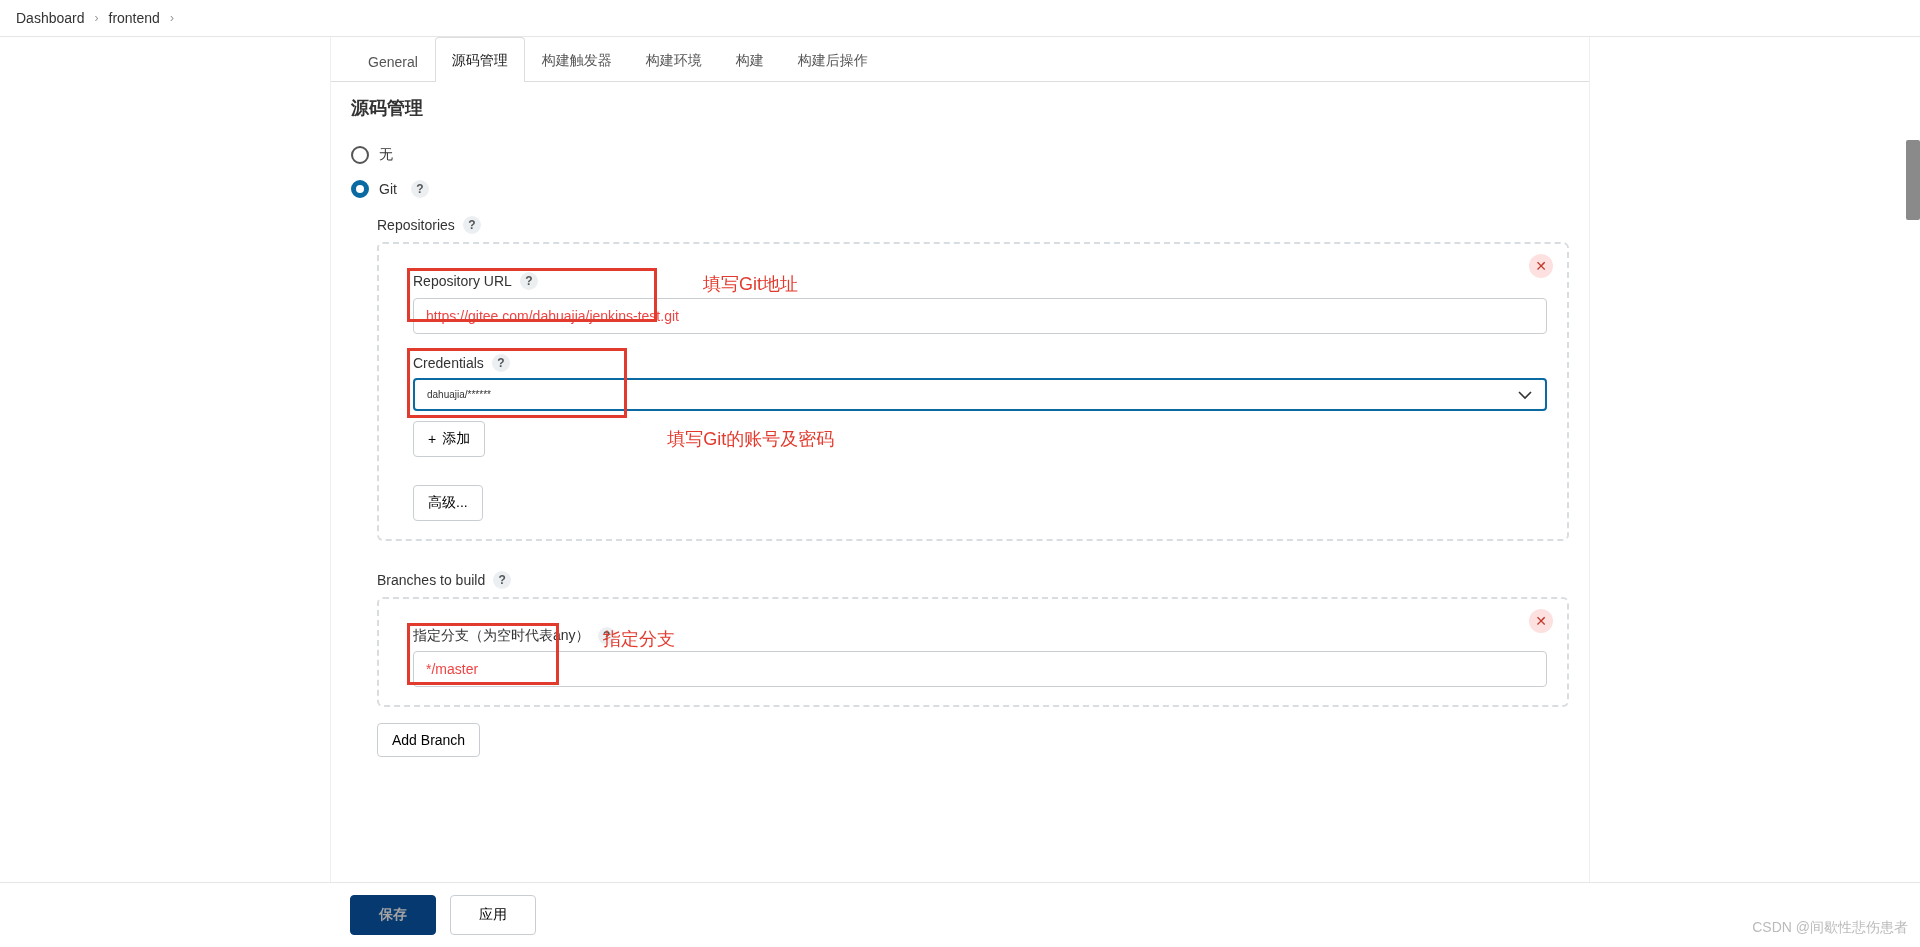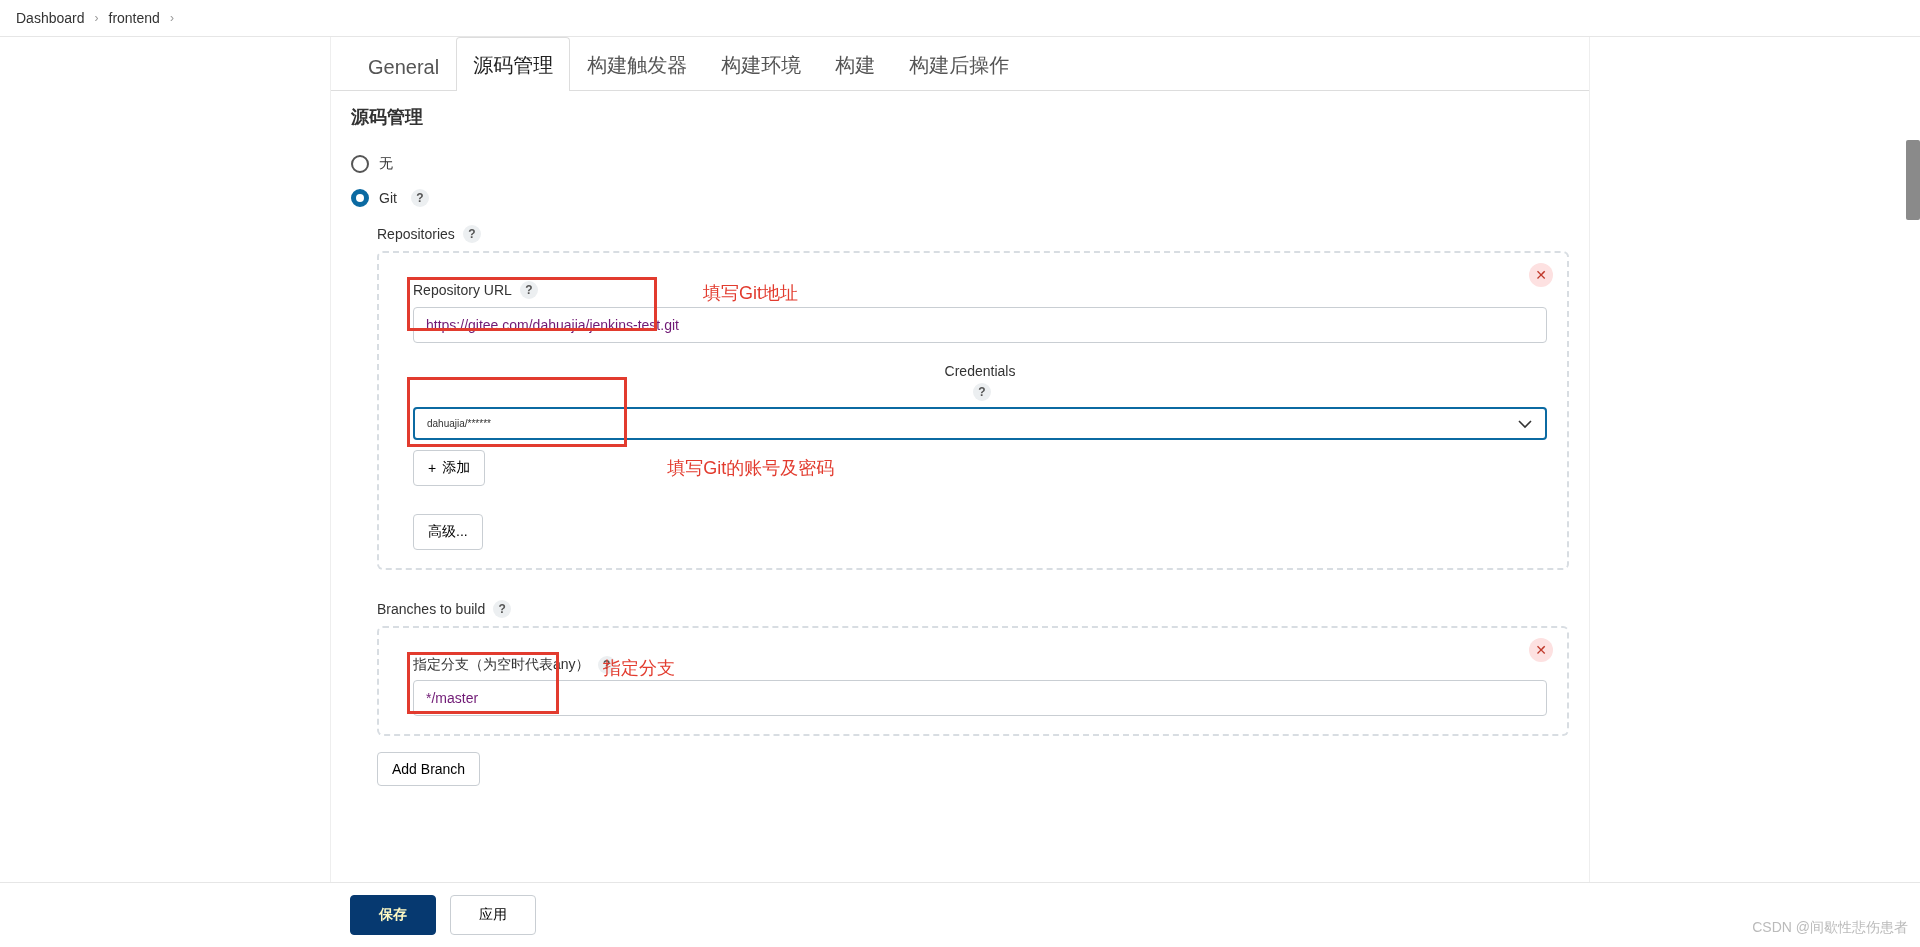--- a/index.html
+++ b/index.html
@@ -9,21 +9,21 @@
 .breadcrumb { padding: 10px 16px; border-bottom: 1px solid #e6e6e6; display: flex; align-items: center; gap: 10px; font-size: 14px; color: #333; }
 .breadcrumb .crumb { cursor: pointer; }
 .breadcrumb .chev { color: #999; font-size: 12px; }
 
 
 .container { max-width: 1300px; margin: 0 auto; padding: 0 20px; position: relative; }
 .panel { border-left: 1px solid #eee; border-right: 1px solid #eee; min-height: 900px; padding: 0 20px 80px 20px; }
 
 
 .tabs { display: flex; align-items: flex-end; border-bottom: 1px solid #ddd; margin: 0 -20px; padding: 0 20px; }
-.tab { padding: 14px 16px 12px 16px; font-size: 20px; color: #555; cursor: pointer; border: 1px solid transparent; border-bottom: none; border-radius: 4px 4px 0 0; margin-bottom: -1px; }
+.tab { padding: 14px 16px 12px 16px; font-size: 14px; color: #555; cursor: pointer; border: 1px solid transparent; border-bottom: none; border-radius: 4px 4px 0 0; margin-bottom: -1px; }
 .tab.active { border-color: #ddd; background: #fff; color: #222; font-weight: 500; }
 
 .section-title { font-size: 18px; font-weight: 600; padding: 14px 0 10px 0; }
 
 
 .scm-options { margin-top: 8px; }
 .scm-option { display: flex; align-items: center; gap: 10px; padding: 8px 0; }
 .radio { width: 18px; height: 18px; border-radius: 50%; border: 2px solid #555; display: inline-flex; align-items: center; justify-content: center; cursor: pointer; }
 .radio.checked { border-color: #0b6aa2; background: #0b6aa2; }
 .radio.checked::after { content: ""; width: 8px; height: 8px; background: #fff; border-radius: 50%; }
@@ -33,32 +33,32 @@
 
 
 .indent { margin-left: 26px; margin-top: 6px; }
 
 .field-row-label { display: flex; align-items: center; gap: 4px; font-size: 14px; margin: 10px 0 6px 0; }
 
 .dashed-box { border: 2px dashed #d8dde2; border-radius: 6px; padding: 18px 20px; margin-top: 8px; position: relative; }
 .inner-indent { margin-left: 14px; }
 
 
-.text-input { width: 100%; padding: 9px 12px; border: 1px solid #c9ced3; border-radius: 4px; font-size: 14px; color: #701a75; outline: none; background: #fff; }
+.text-input { width: 100%; padding: 9px 12px; border: 1px solid #c9ced3; border-radius: 4px; font-size: 14px; color: #ef4444; outline: none; background: #fff; }
 
 .url-wrap { margin-top: 8px; }
 
 
 .select-wrap { position: relative; margin-top: 6px; }
 .select { width: 100%; padding: 9px 40px 9px 12px; border: 2px solid #0b6aa2; border-radius: 4px; font-size: 10px; color: #333; background: #fff; cursor: pointer; }
 .select-arrow { position: absolute; right: 14px; top: 50%; transform: translateY(-50%); pointer-events: none; color: #333; }
 
 
 .btn { display: inline-flex; align-items: center; gap: 6px; padding: 8px 14px; border: 1px solid #c9ced3; border-radius: 4px; background: #fff; font-size: 14px; cursor: pointer; }
-.btn.primary { background: #063970; color: #fef9c3; border-color: #063970; padding: 9px 28px; font-weight: 600; }
+.btn.primary { background: #063970; color: #a3a3a3; border-color: #063970; padding: 9px 28px; font-weight: 600; }
 .btn.secondary { padding: 10px 28px; }
 
 .close-pill { position: absolute; top: 10px; right: 14px; width: 24px; height: 24px; border-radius: 50%; background: #fde1e1; color: #c0392b; display: inline-flex; align-items: center; justify-content: center; font-size: 14px; cursor: pointer; }
 
 
 .hl { position: absolute; border: 3px solid #e23b2e; pointer-events: none; }
 .ann { position: absolute; color: #e23b2e; font-size: 18px; font-weight: 500; pointer-events: none; white-space: nowrap; }
 
 
 .footer-bar { position: fixed; left: 0; right: 0; bottom: 0; background: #fff; border-top: 1px solid #e6e6e6; padding: 12px 0; }
@@ -118,21 +118,21 @@
           <div class="field-row-label">
             <span>Repository URL</span>
             <span class="help">?</span>
           </div>
           <div class="ann" style="left:290px; top:0px;">填写Git地址</div>
           <div class="url-wrap" style="position:relative;">
             <input class="text-input" value="https://gitee.com/dahuajia/jenkins-test.git" style="">
             <div class="hl" style="left:-6px; top:-30px; width:250px; height:54px;"></div>
           </div>
 
-          <div class="field-row-label" style="margin-top:20px;flex-direction:column;">
+          <div class="field-row-label" style="margin-top:20px;">
             <span>Credentials</span>
             <span class="help">?</span>
           </div>
           <div class="select-wrap" style="position:relative;">
             <div class="select">dahuajia/******</div>
             <svg class="select-arrow" width="16" height="16" viewBox="0 0 16 16">
                 <path d="M2 5 l6 6 6-6" stroke="#333" stroke-width="1.6" fill="none"></path>
               </svg>
             <div class="hl" style="left:-6px; top:-30px; width:220px; height:70px;"></div>
           </div>

